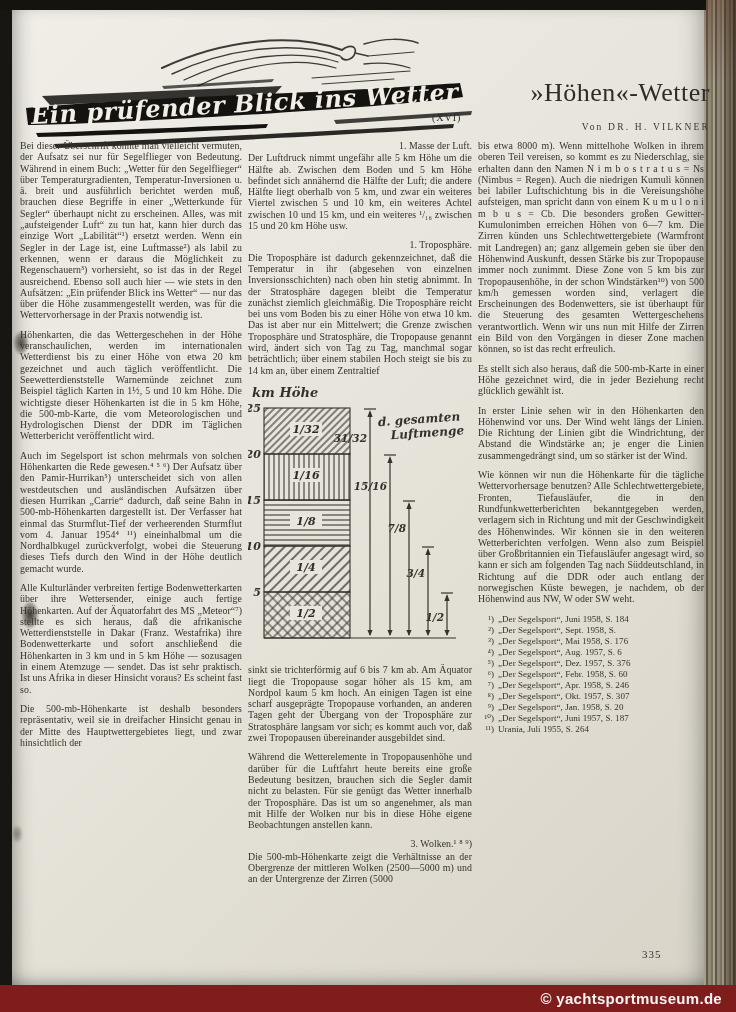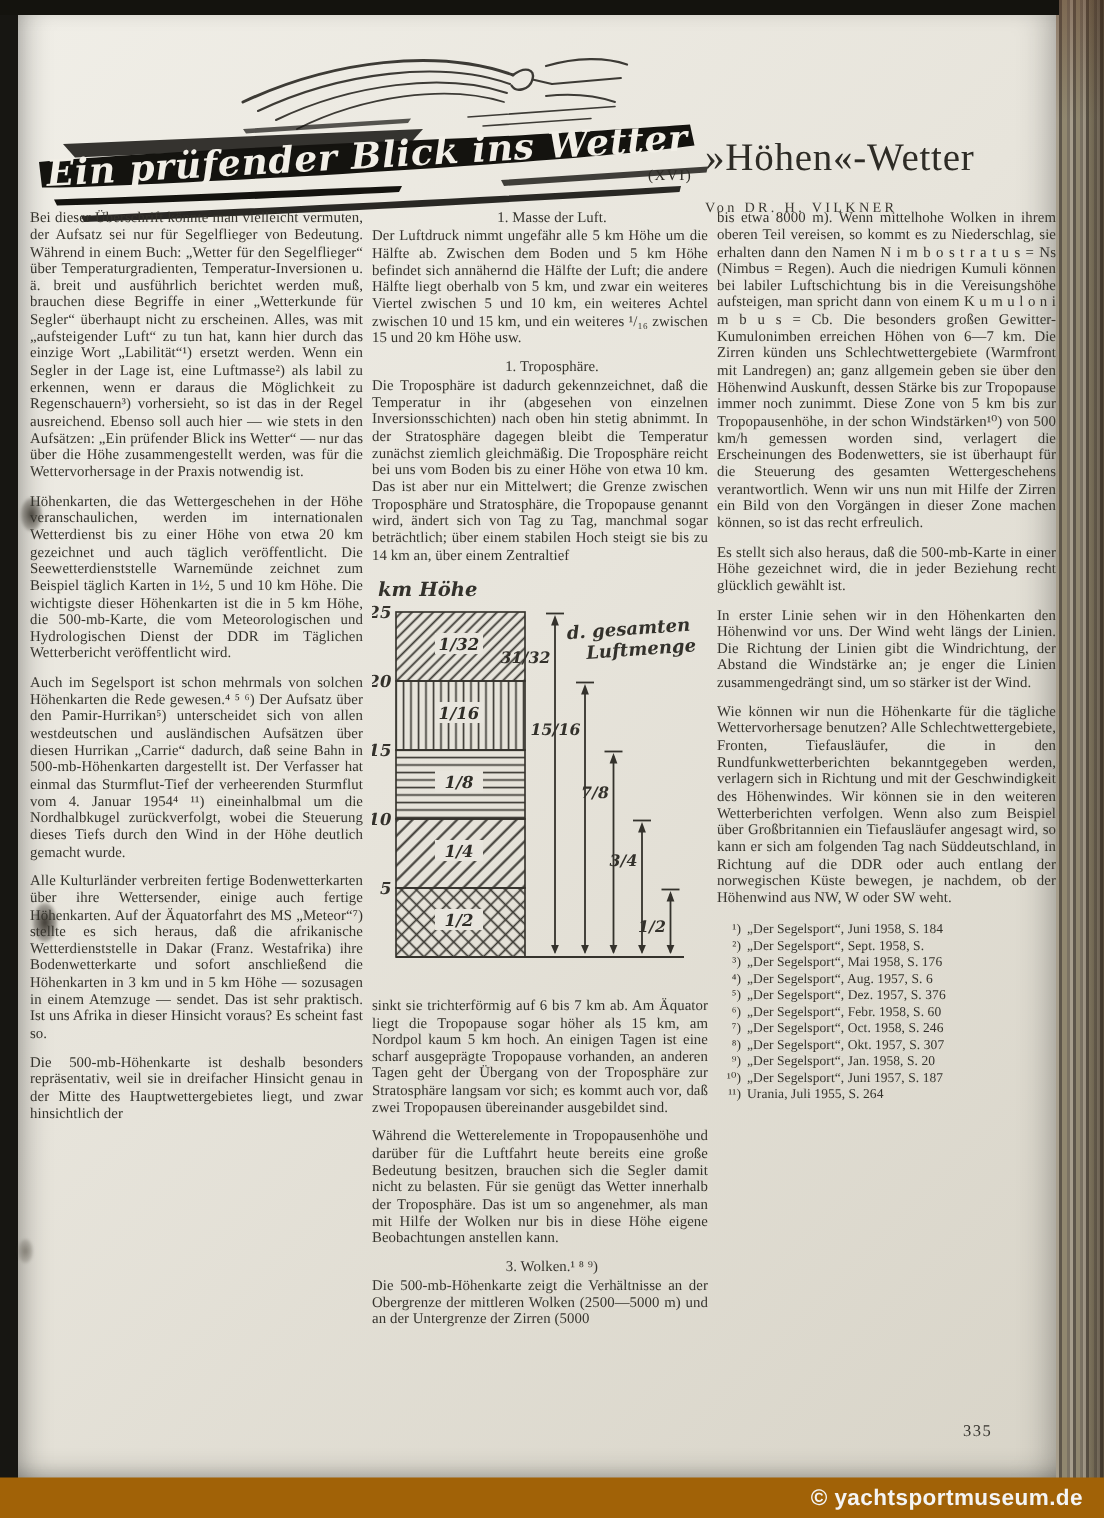--- a/index.html
+++ b/index.html
@@ -16,48 +16,48 @@
     box-shadow:inset 16px 0 20px -14px rgba(0,0,0,.35), inset -16px 0 22px -12px rgba(0,0,0,.28),
                inset 0 -14px 18px -12px rgba(0,0,0,.3);}
   .smudge{position:absolute;border-radius:50%;filter:blur(1px);}
   .smudge.a{left:2px;top:322px;width:14px;height:22px;background:radial-gradient(#46423a,rgba(70,66,58,0));}
   .smudge.b{left:10px;top:592px;width:16px;height:26px;background:radial-gradient(#3a362f,rgba(58,54,47,0));}
   .smudge.c{left:0px;top:816px;width:10px;height:16px;background:radial-gradient(#55504699,rgba(85,80,70,0));}
 
   
   .mast-svg{position:absolute;left:0;top:6px;}
   .series-no{position:absolute;left:420px;top:102px;font-size:10px;color:#2c2a24;letter-spacing:1px;}
-  .art-title{position:absolute;left:458px;top:80px;width:240px;text-align:left;}
+  .art-title{position:absolute;left:458px;top:68px;width:240px;text-align:right;}
   .art-title .t{font-size:26px;color:#2e2c26;letter-spacing:.5px;}
   .art-title .by{margin-top:14px;font-size:9.5px;letter-spacing:2.2px;color:#3b3831;}
 
   
   .col{position:absolute;top:130px;color:#35332c;font-size:9.9px;line-height:11.3px;
        text-align:justify;letter-spacing:.05px;}
   .col p{margin:0 0 8px 0;}
-  .col p.sect{margin:0 0 1px 16px;text-align:center;}
+  .col p.sect{margin:0 0 1px 16px;text-align:right;}
   #col1{left:8px;width:222px;}
   #col2{left:236px;width:224px;}
   #col3{left:466px;width:226px;}
 
   figure.dg{margin:8px 0 6px 0;padding:0;}
   .dg-title{font:italic 700 13px "DejaVu Serif",serif;fill:#33312b;}
   .dg-num{font:italic 700 11px "DejaVu Serif",serif;fill:#33312b;}
   .dg-frac{font:italic 700 11px "DejaVu Serif",serif;fill:#2f2d27;}
   .dg-arr{font:italic 700 10.5px "DejaVu Serif",serif;fill:#33312b;}
   .dg-lab{font:italic 700 12px "DejaVu Serif",serif;fill:#33312b;}
   .mast-text{font:italic 700 24px "DejaVu Serif",serif;fill:#f1eee6;letter-spacing:.5px;}
 
   .footnotes{margin-top:9px;font-size:9px;line-height:11px;text-align:left;}
   .fn{display:flex;}
   .fn .mark{width:16px;text-align:right;padding-right:4px;flex:none;}
   .page-no{position:absolute;left:630px;top:938px;width:60px;text-align:left;
            font-size:11px;color:#34322c;letter-spacing:1px;}
 
-  .bottom-bar{position:absolute;left:0;bottom:0;width:736px;height:27px;background:#a16207;z-index:6;
+  .bottom-bar{position:absolute;left:0;bottom:0;width:736px;height:27px;background:#7f1d1d;z-index:6;
               display:flex;align-items:center;justify-content:flex-end;padding-right:14px;box-sizing:border-box;}
   .bottom-bar .wm{color:#f4f4f4;font:700 15px "Liberation Sans",sans-serif;letter-spacing:.3px;}
 </style>
 </head>
 <body>
 
 <div class="scan">
   <div class="page-edges"></div>
   <div class="top-strip"></div>
 
@@ -234,21 +234,21 @@
         <div class="fn">
             <span class="mark">⁵)</span>
             <span>„Der Segelsport“, Dez. 1957, S. 376</span>
           </div>
         <div class="fn">
             <span class="mark">⁶)</span>
             <span>„Der Segelsport“, Febr. 1958, S. 60</span>
           </div>
         <div class="fn">
             <span class="mark">⁷)</span>
-            <span>„Der Segelsport“, Oct. 1958, S. 246</span>
+            <span>„Der Segelsport“, Apr. 1958, S. 246</span>
           </div>
         <div class="fn">
             <span class="mark">⁸)</span>
             <span>„Der Segelsport“, Okt. 1957, S. 307</span>
           </div>
         <div class="fn">
             <span class="mark">⁹)</span>
             <span>„Der Segelsport“, Jan. 1958, S. 20</span>
           </div>
         <div class="fn">

